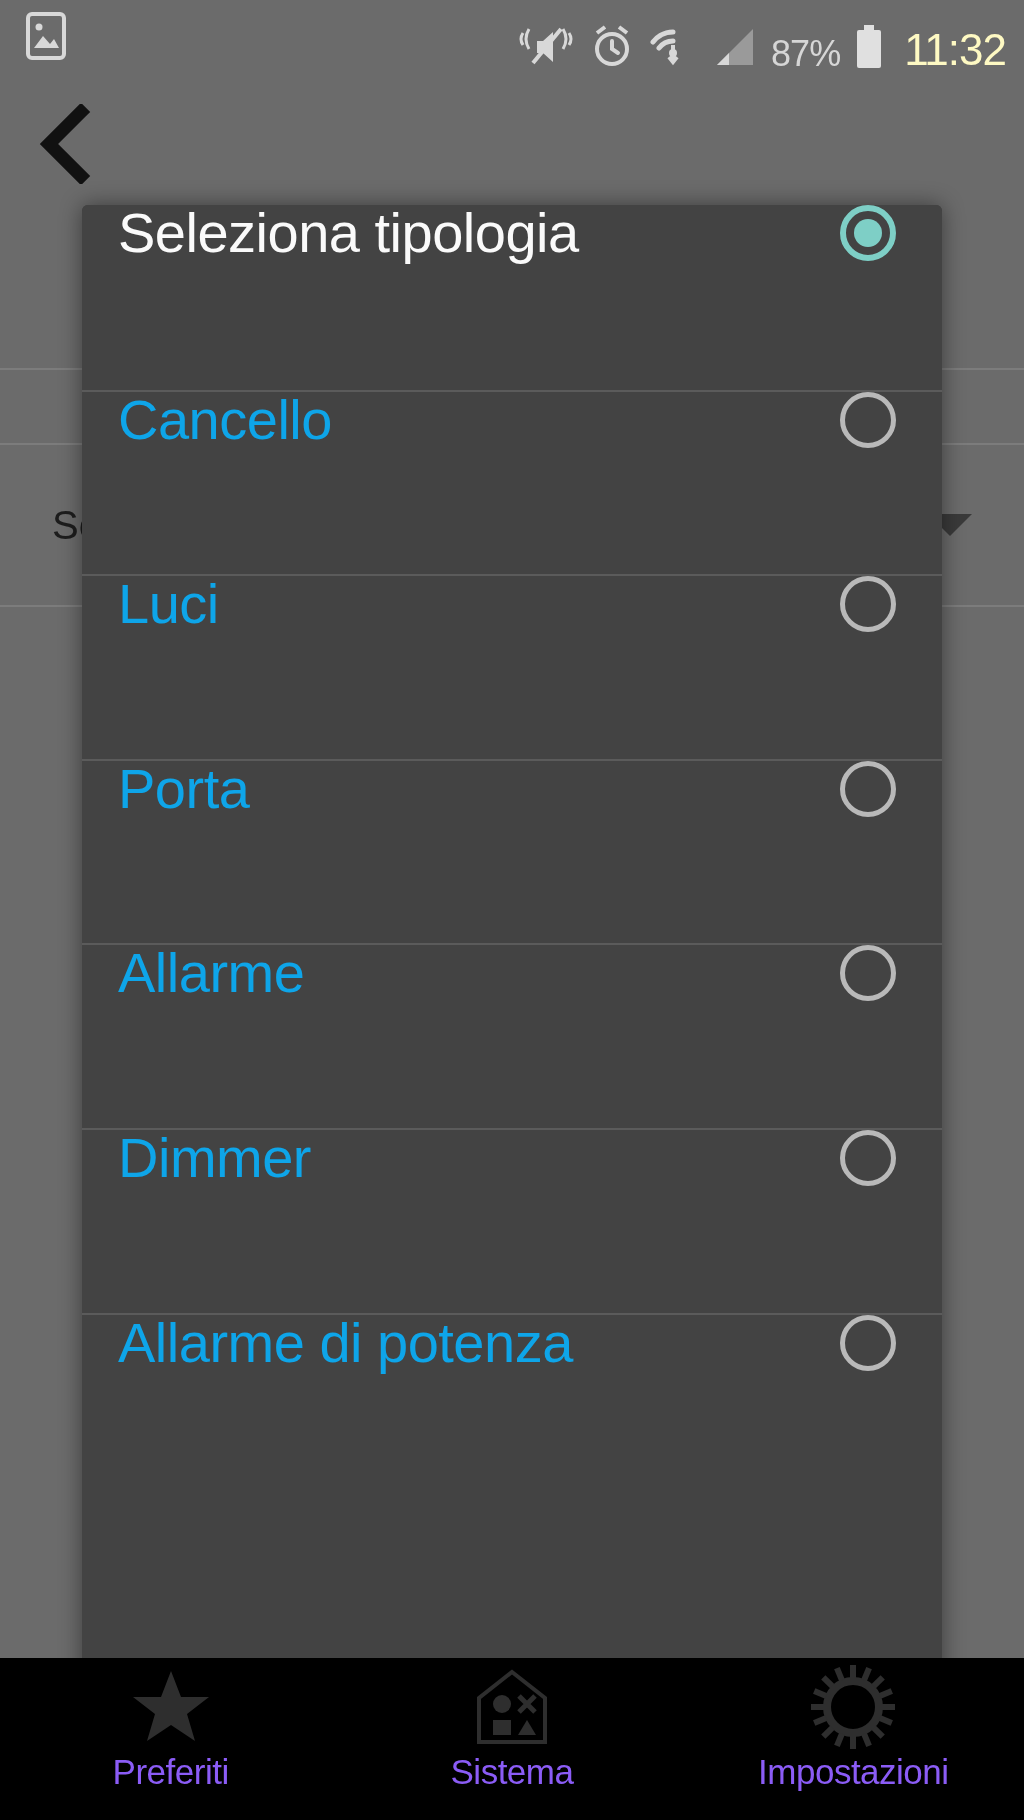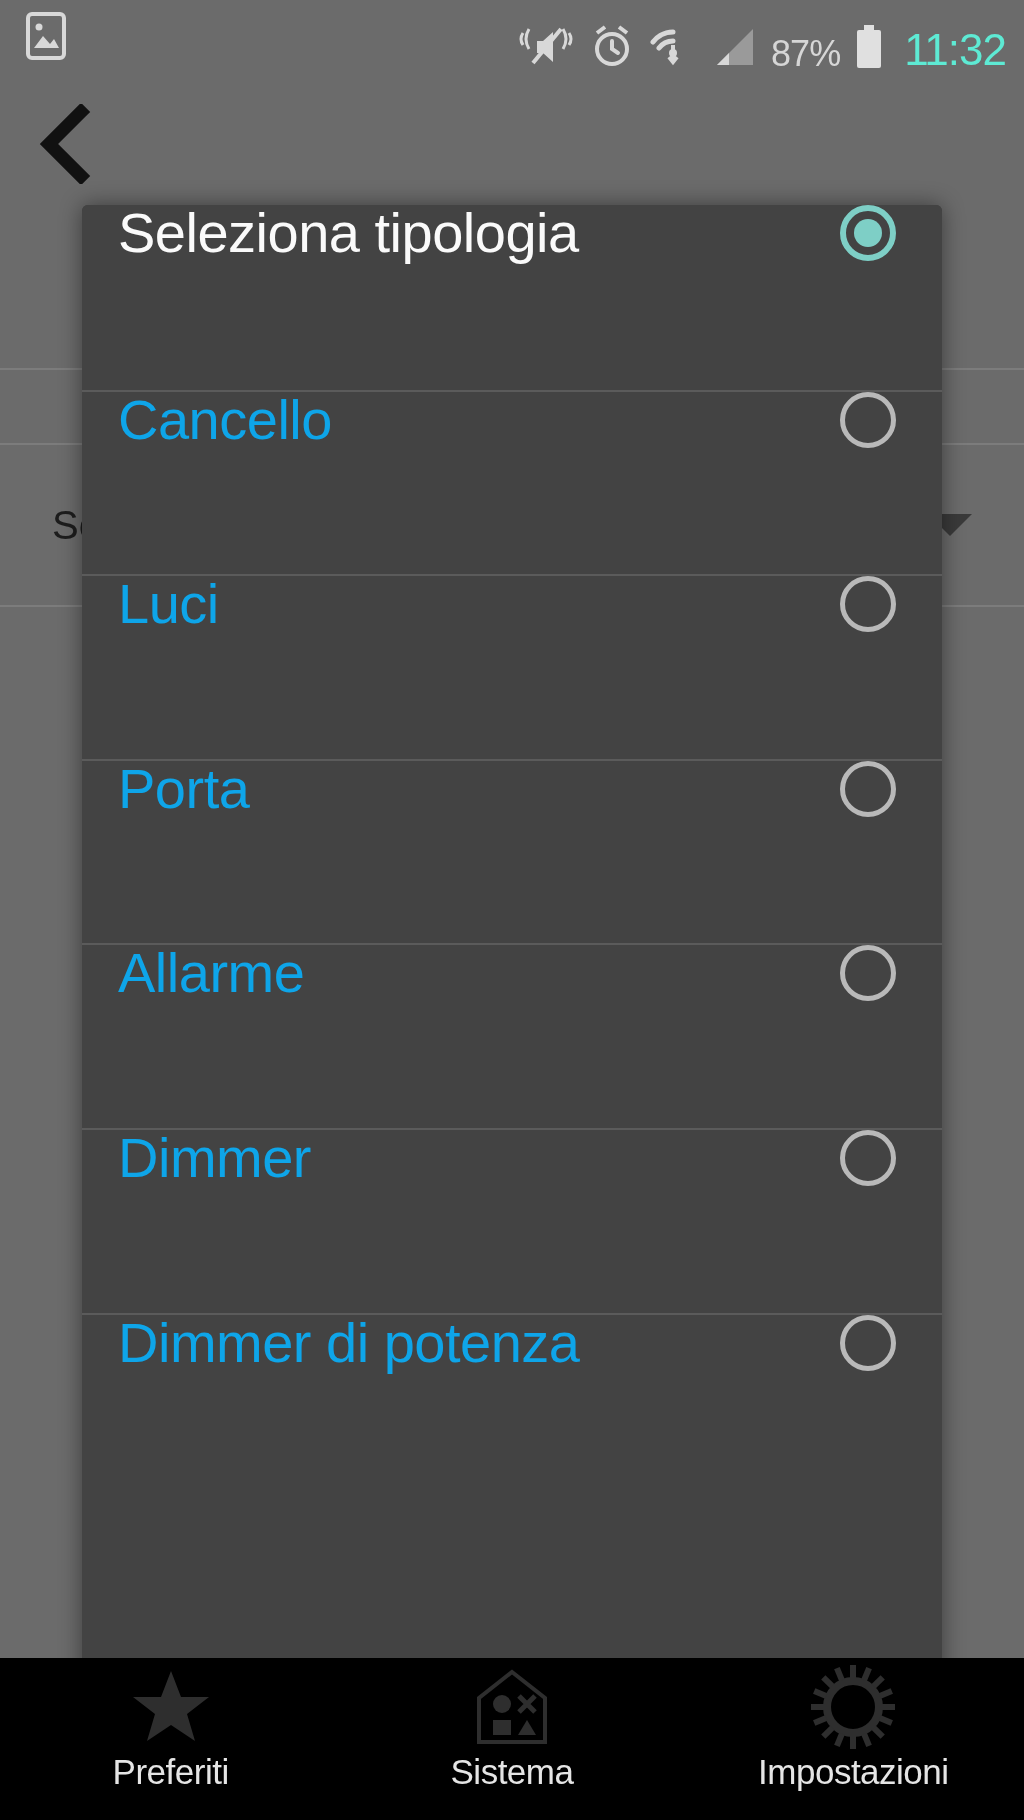--- a/index.html
+++ b/index.html
@@ -26,21 +26,21 @@
   .sb-left{ display:flex; align-items:center; margin-left:26px; }
   .sb-right{
     position:absolute; right:18px; top:0; height:75px;
     display:flex; align-items:flex-end; gap:14px;
   }
   .sb-battpct{
     color:#d6d6d6; font-size:36px; letter-spacing:-1px;
     font-family:"Liberation Sans", sans-serif;
   }
   .sb-clock{
-    color:#5eead4; font-size:44px; letter-spacing:-1px; margin-left:6px;
+    color:#fef9c3; font-size:44px; letter-spacing:-1px; margin-left:6px;
   }
   .ico{ display:block; }
 
   
   #bgpage{
     position:absolute; top:75px; left:0; width:1024px; height:1583px;
     background:#6b6b6b;
   }
   #backbtn{
     position:absolute; left:20px; top:24px;
@@ -129,21 +129,21 @@
     display:flex;
   }
   .nav-item{
     flex:1;
     display:flex; flex-direction:column;
     align-items:center; justify-content:flex-start;
     padding-top:10px;
     gap:6px;
   }
   .nav-label{
-    color:#e5e5e5;
+    color:#8b5cf6;
     font-size:35px;
     letter-spacing:-0.5px;
   }
   .nav-ico{ height:78px; display:flex; align-items:center; }
 </style>
 </head>
 <body>
 
 <div id="screen">
 
@@ -253,21 +253,21 @@
       <span class="dlg-label">Allarme</span>
       <span class="radio off"></span>
     </div>
 
     <div class="dlg-item">
       <span class="dlg-label">Dimmer</span>
       <span class="radio off"></span>
     </div>
 
     <div class="dlg-item">
-      <span class="dlg-label">Dimmer di potenza</span>
+      <span class="dlg-label">Allarme di potenza</span>
       <span class="radio off"></span>
     </div>
 
   </div>
 
   <div id="bottomnav">
 
     <div class="nav-item">
       <span class="nav-ico">
         <svg width="80" height="78" viewBox="0 0 80 78">

